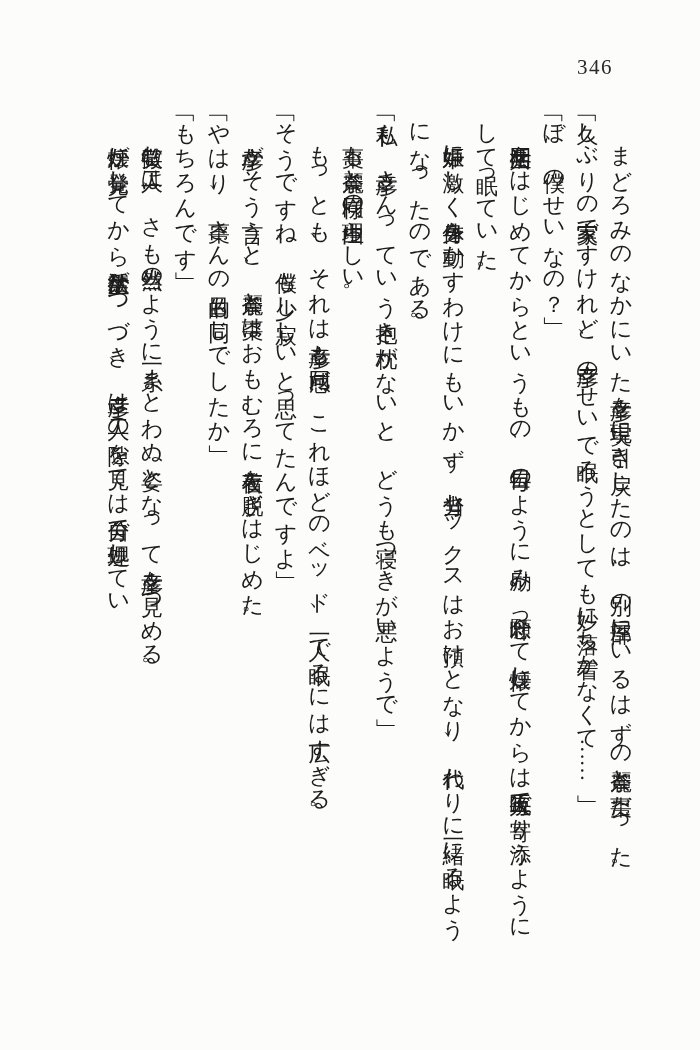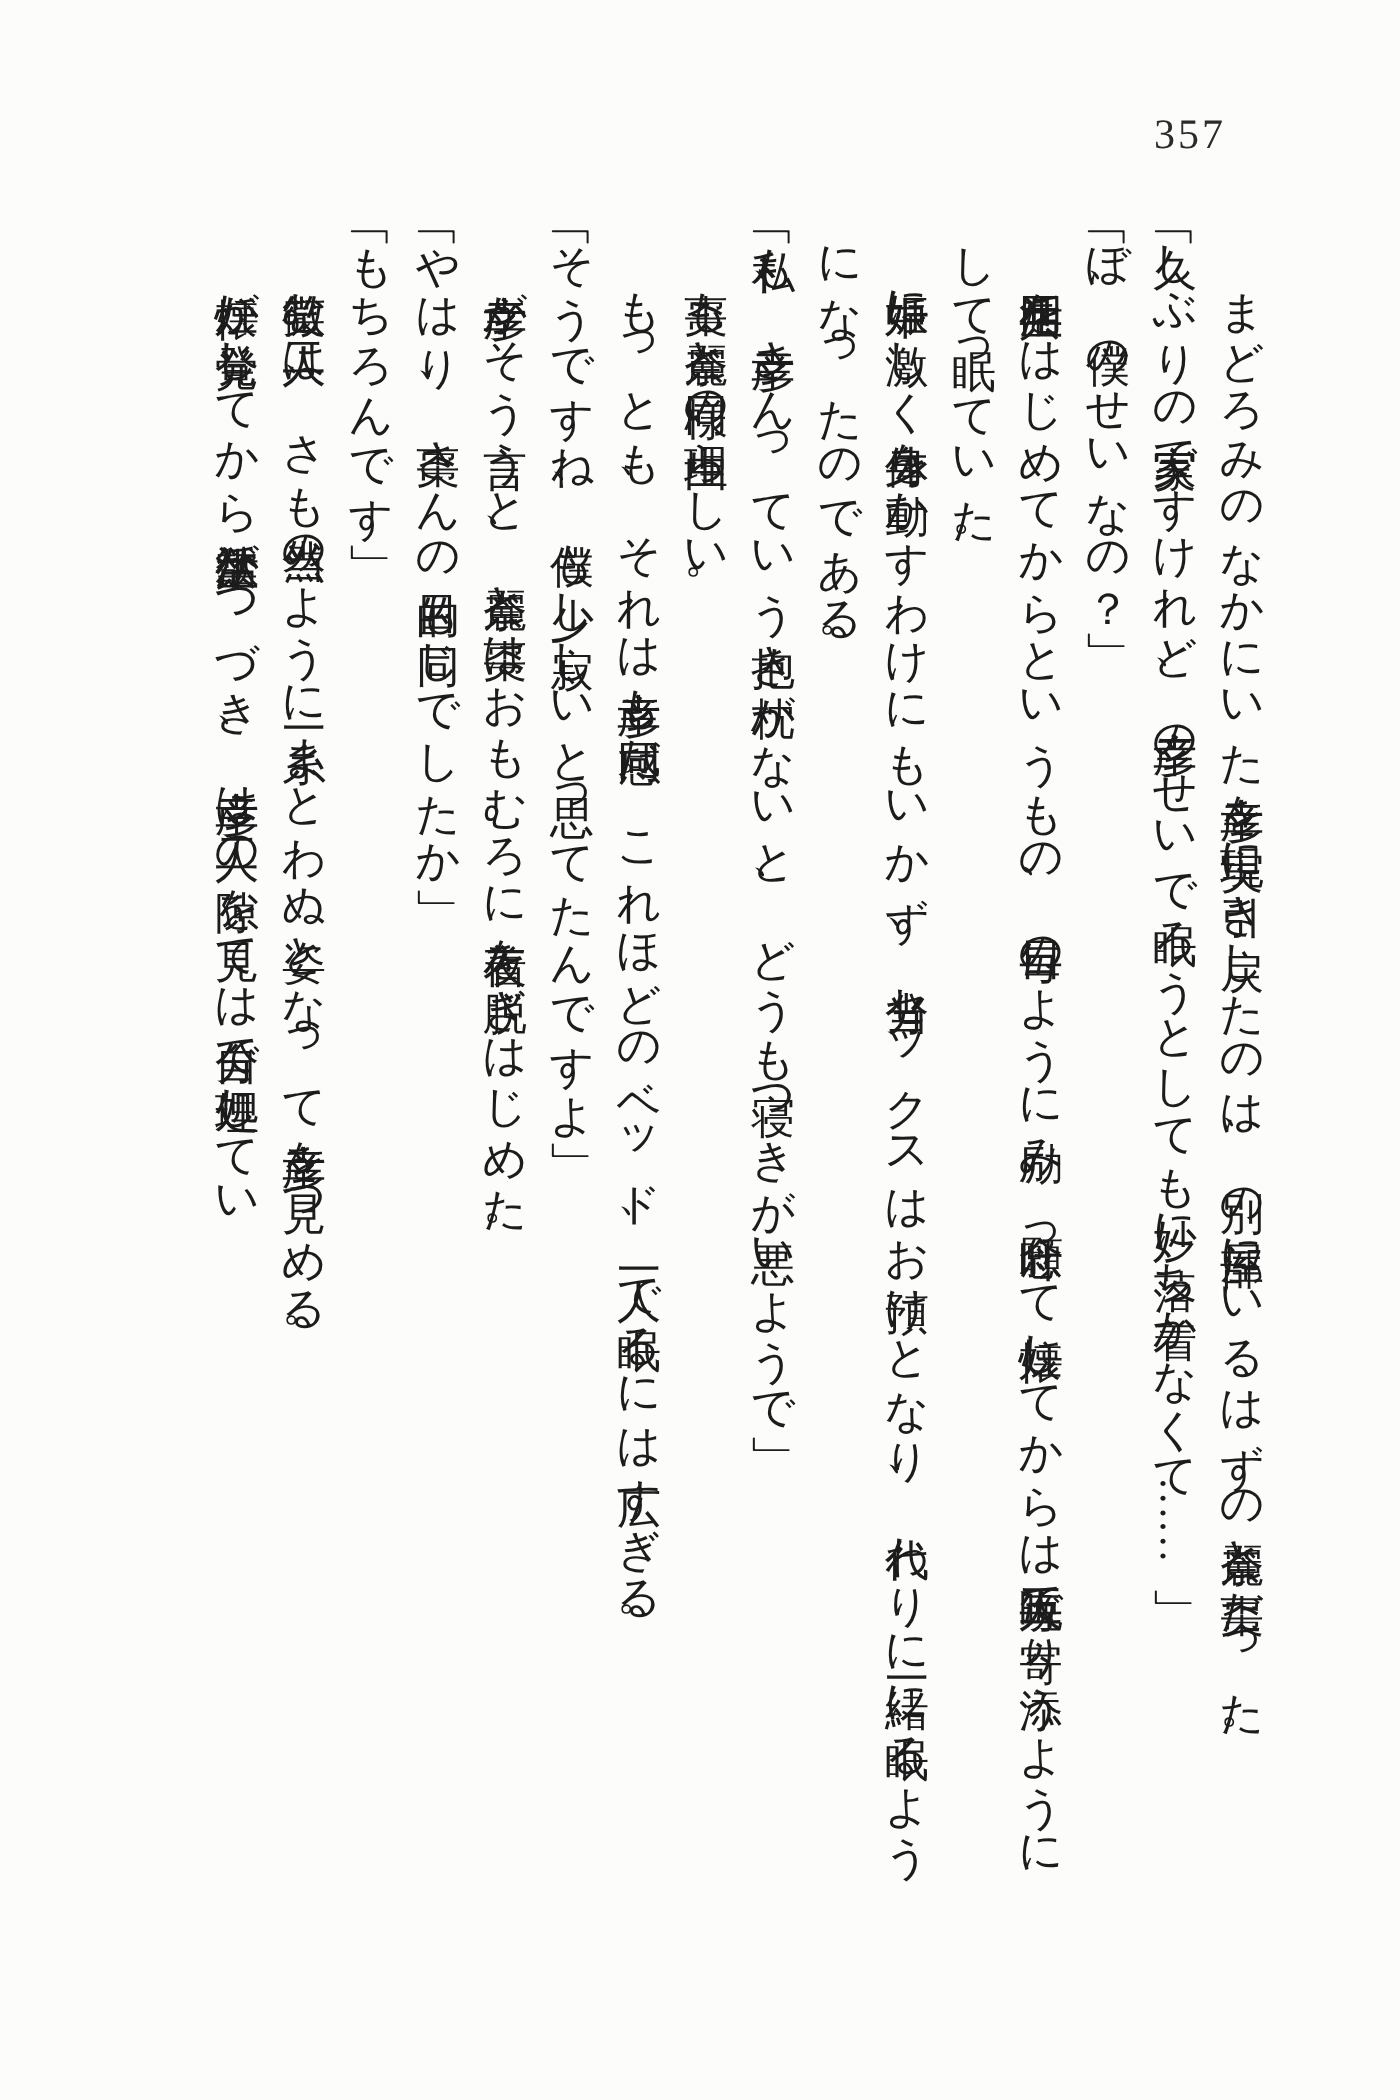--- a/index.html
+++ b/index.html
@@ -46,21 +46,21 @@
     text-indent: 22px;
   }
   .text-area p.tight {
     letter-spacing: -0.55px;
   }
 </style>
 </head>
 <body>
 
 <div class="book-page">
-  <div class="page-number">357</div>
+  <div class="page-number">346</div>
   <div class="text-area" id="text-area">
       <p class="indent">まどろみのなかにいた幸彦を現実に引き戻したのは、別の部屋にいるはずの麗奈と棗だった。</p>
       <p class=" tight">「久しぶりの実家ですけれど、幸彦のせいで眠ろうとしても妙に落ち着かなくて……」</p>
       <p class="">「ぼ、僕のせいなの？」</p>
       <p class="indent">共同生活をはじめてからというもの、毎日のように励み、念願叶って懐妊してからは毎晩三人で寄り添うようにして眠っていた。</p>
       <p class="indent">妊娠中に激しく身体を動かすわけにもいかず、当分セックスはお預けとなり、代わりに一緒に眠るようになったのである。</p>
       <p class="">「私も、幸彦さんっていう抱き枕がないと、どうも寝つきが悪いようで」</p>
       <p class="indent">棗も麗奈と同様の理由らしい。</p>
       <p class="indent">もっとも、それは幸彦も同感だ。これほどのベッド、一人で眠るには広すぎる。</p>
       <p class="">「そうですね、僕も少し寂しいと思ってたんですよ」</p>

